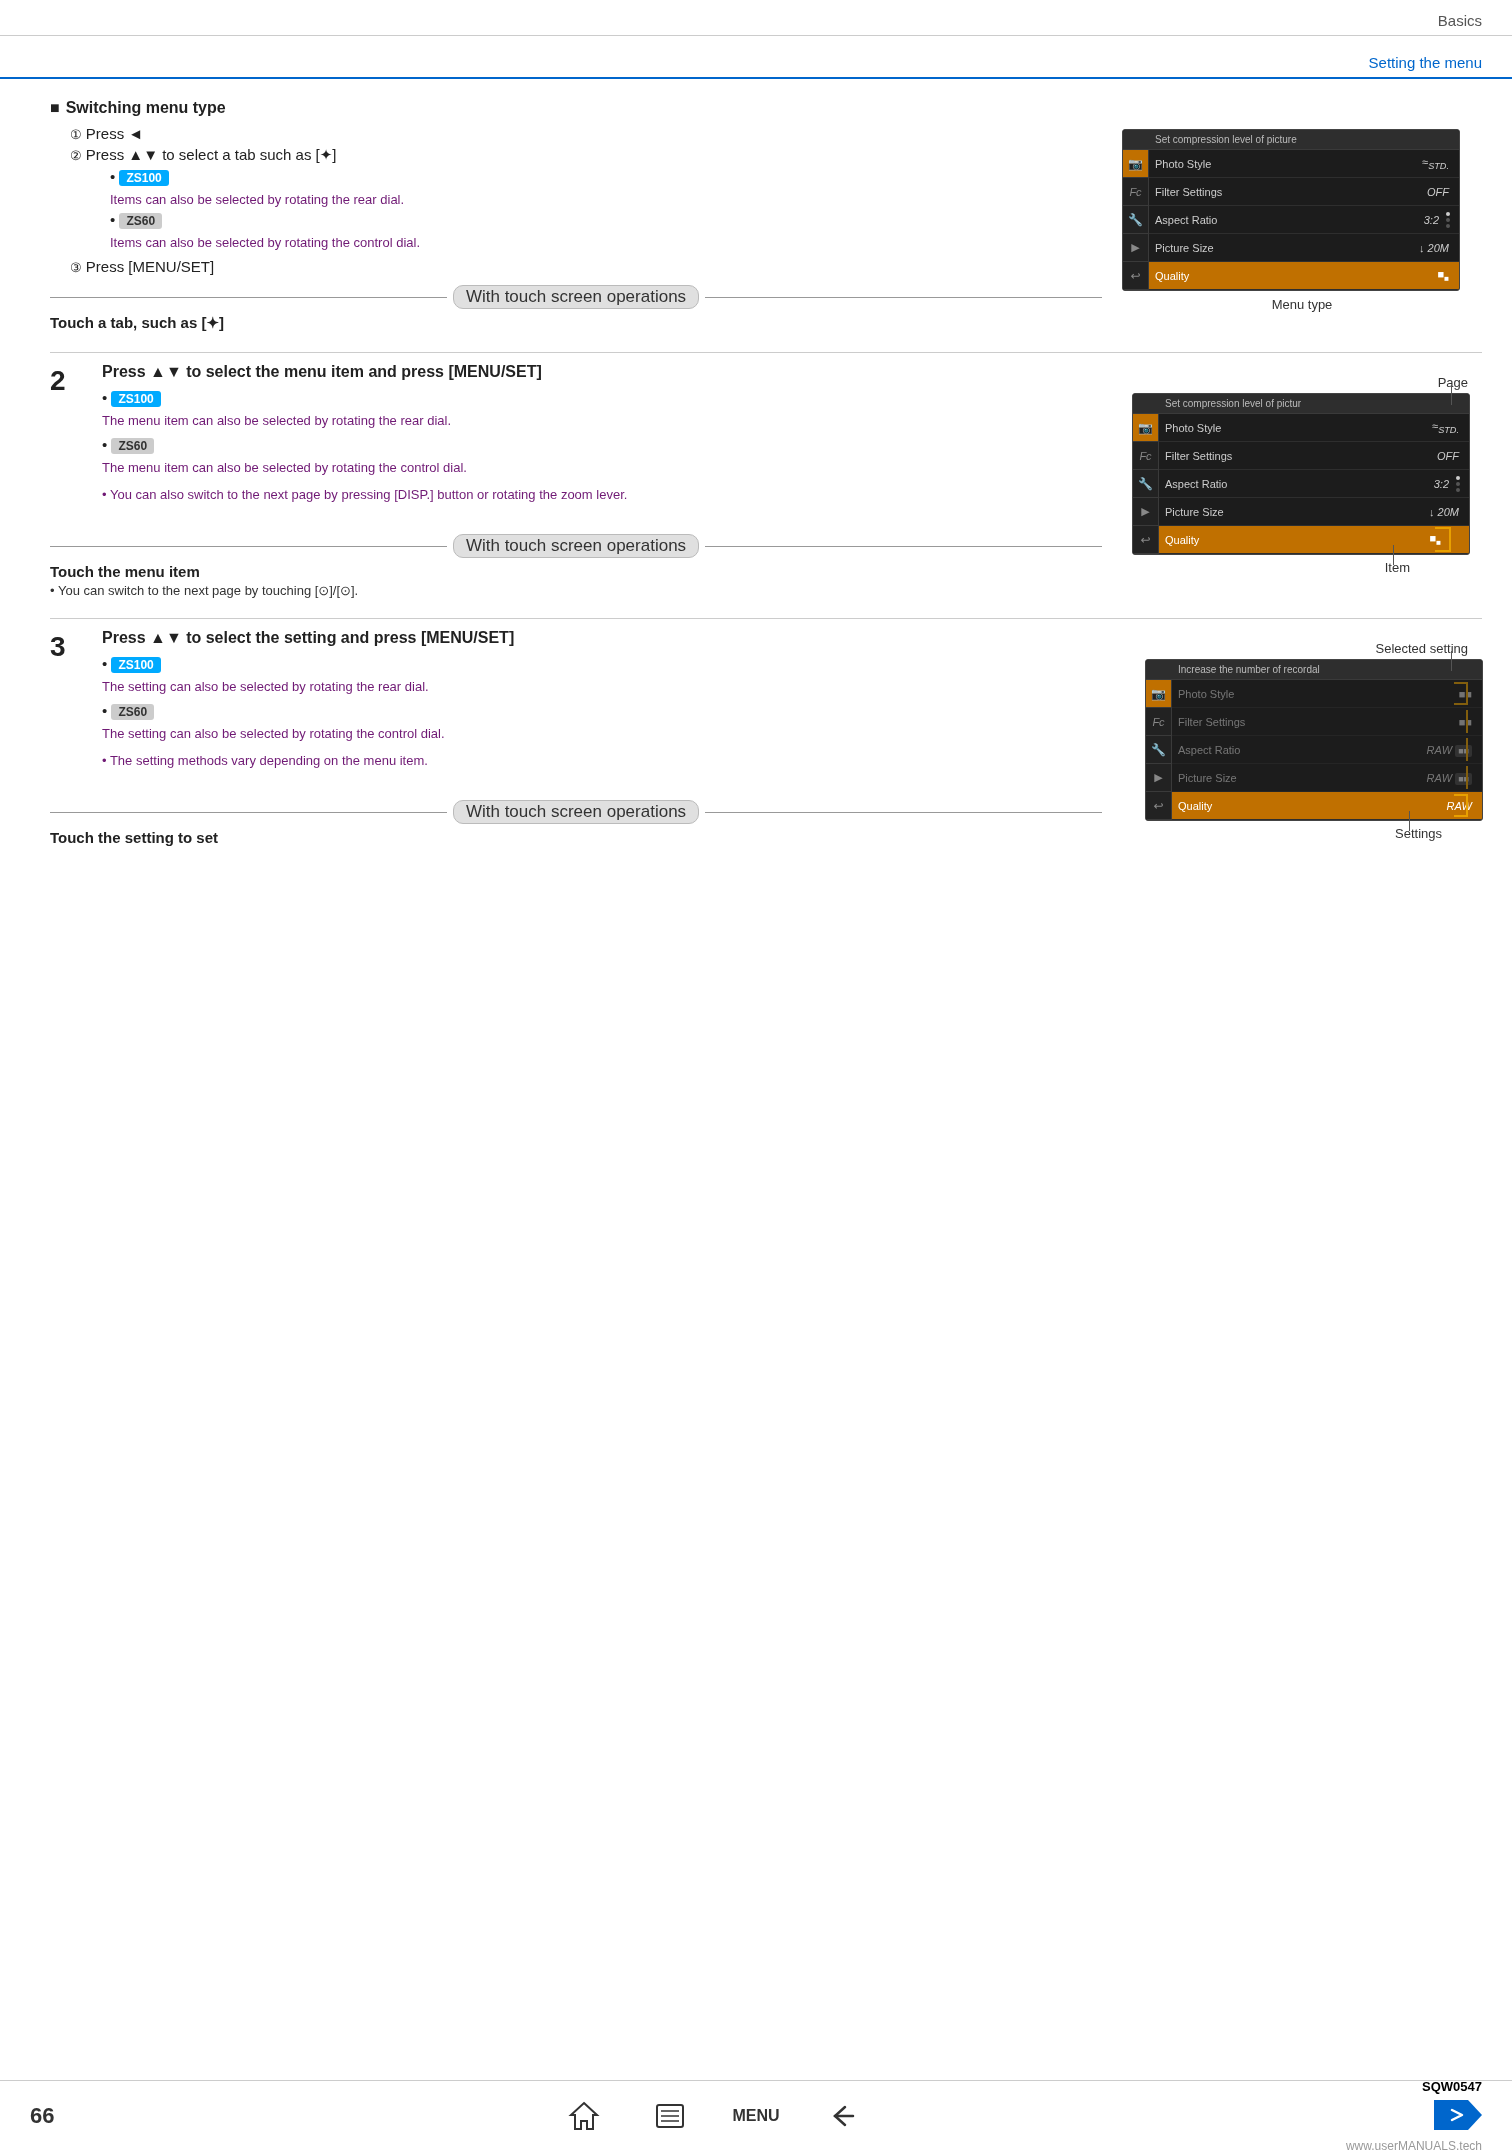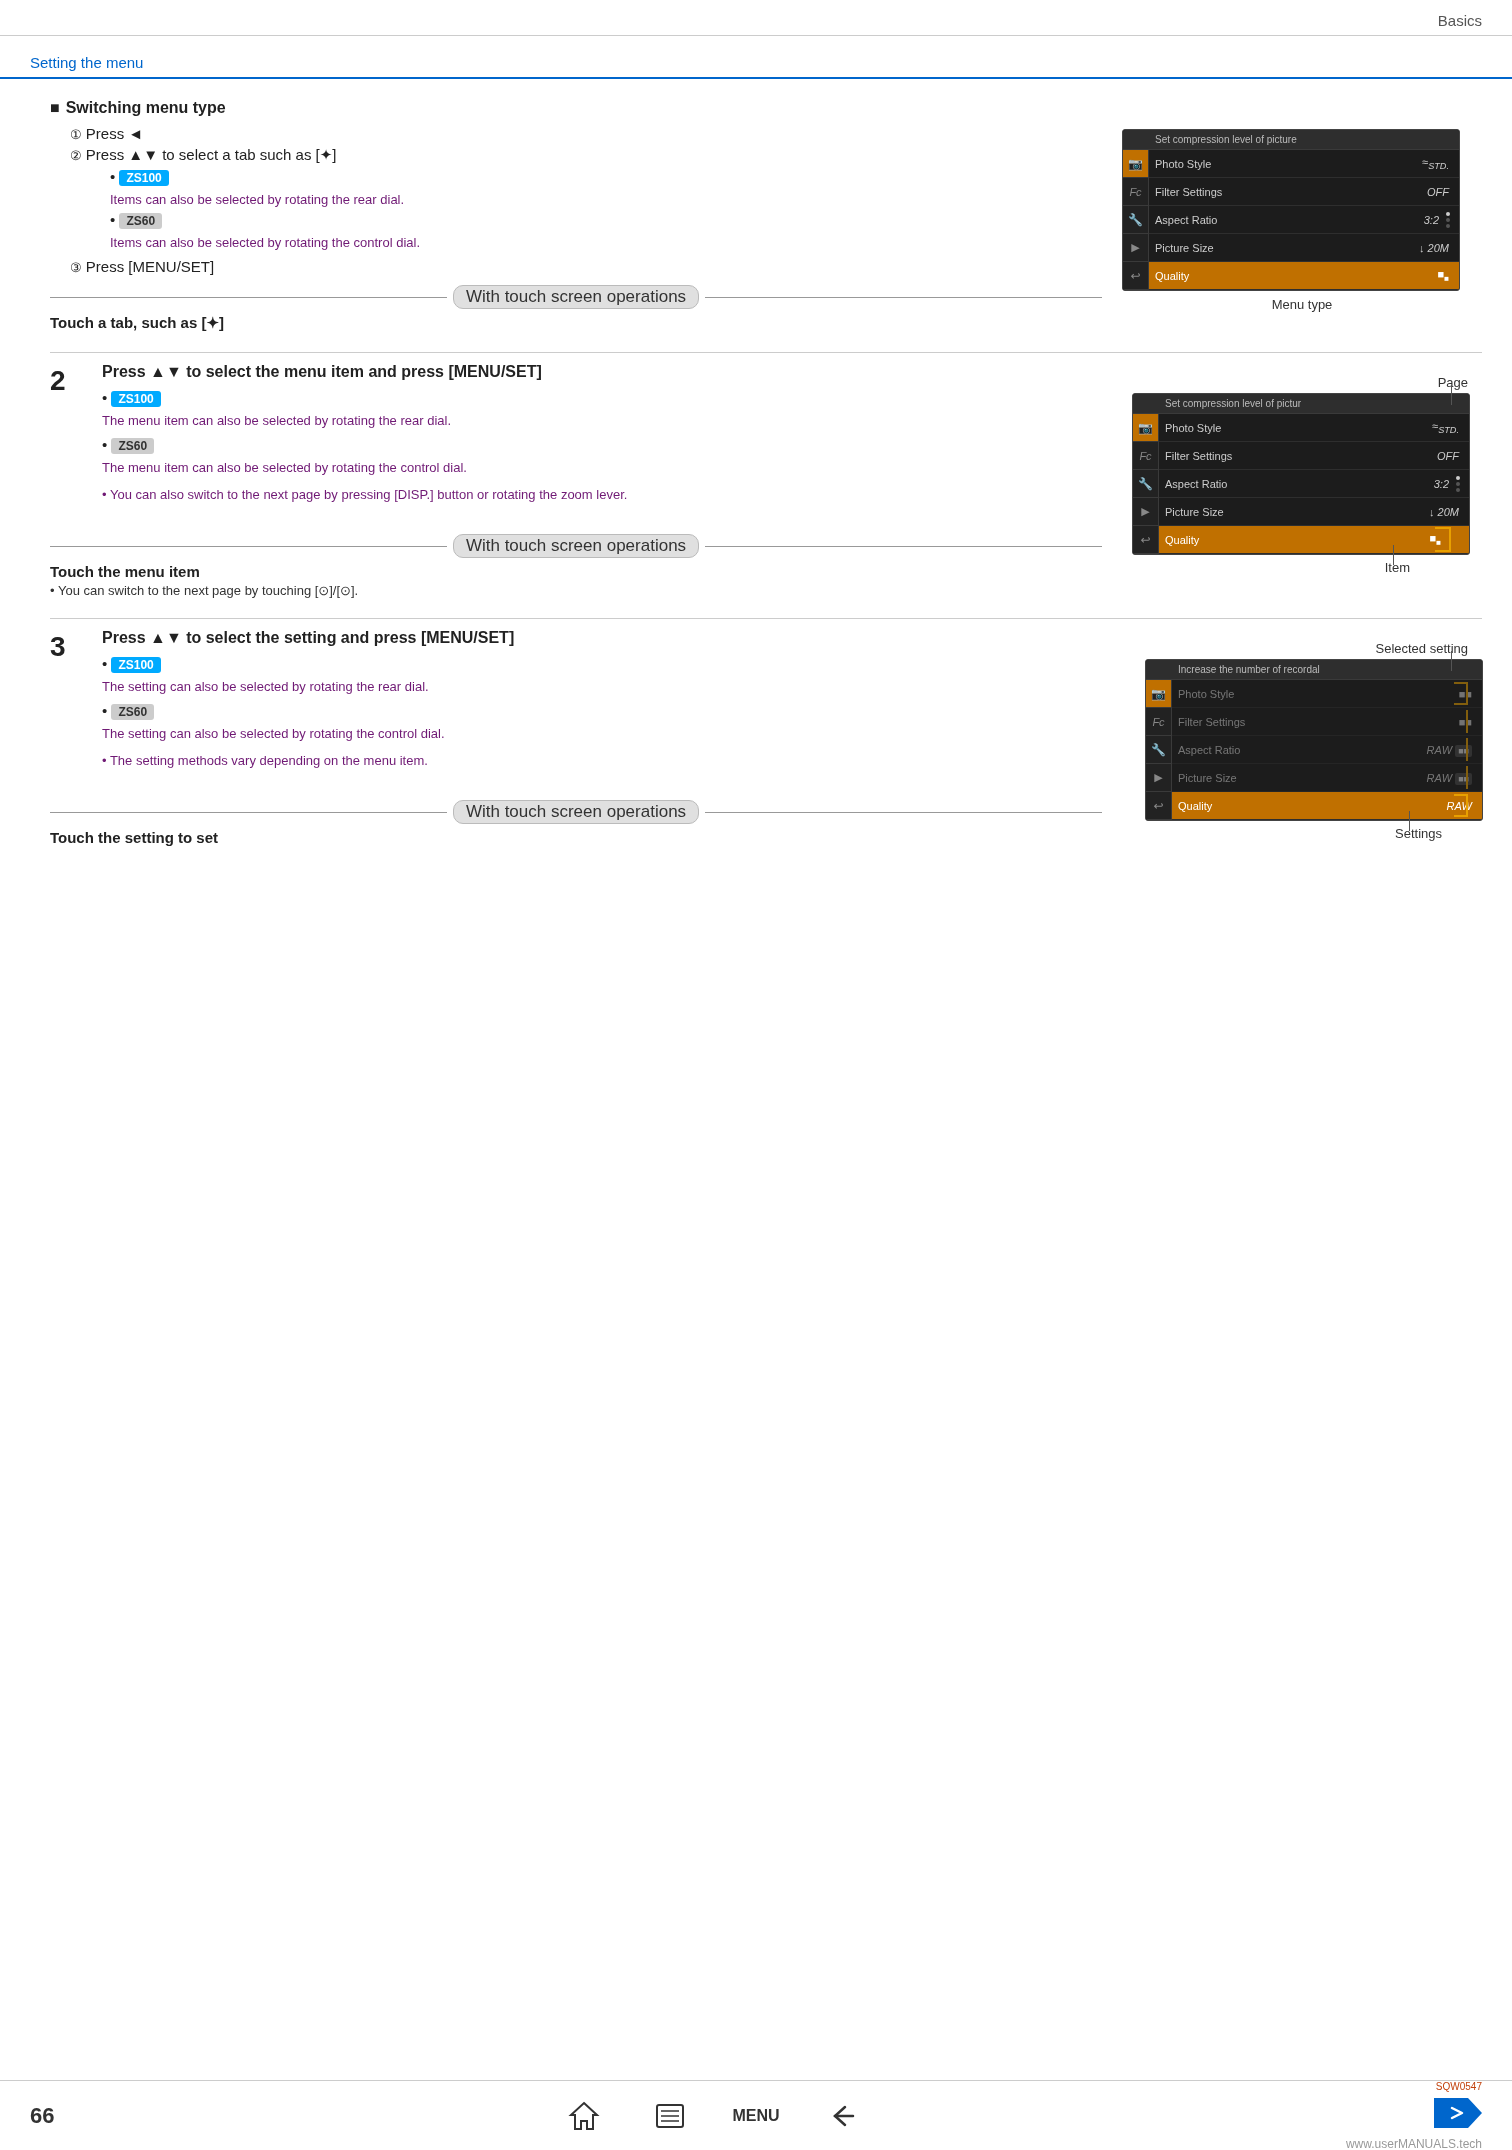--- a/index.html
+++ b/index.html
@@ -21,22 +21,22 @@
       border-bottom: 1px solid #ccc;
     }
     .header-title {
       font-size: 15px;
       color: #555;
     }
 
     
     .section-heading {
       display: flex;
-      justify-content: flex-start;
-      padding: 18px 16px 6px 30px;
+      justify-content: flex-end;
+      padding: 18px 30px 6px 30px;
       border-bottom: 2px solid #0066cc;
       margin-bottom: 0;
     }
     .section-heading-text {
       font-size: 15px;
       color: #0066cc;
     }
 
     
     .subsection-title {
@@ -666,21 +666,21 @@
     <div class="footer-icon" style="font-size:16px; font-weight:bold; color:#333;">MENU</div>
     <div class="footer-icon">
       <svg width="34" height="34" viewBox="0 0 34 34">
         <path d="M20 8 L10 17 L20 26" fill="none" stroke="#333" stroke-width="2.5" stroke-linecap="round"></path>
         <path d="M10 17 L28 17" fill="none" stroke="#333" stroke-width="2.5" stroke-linecap="round"></path>
       </svg>
     </div>
   </div>
 
   <div class="footer-right">
-    <div style="font-size:10px; color:#c2410c;">SQW0547</div>
+    <div style="font-size:13px; color:#000000;font-weight:bold;">SQW0547</div>
     <div style="display:inline-block;">
       <svg width="48" height="30" viewBox="0 0 48 30">
         <polygon points="0,0 34,0 48,15 34,30 0,30" fill="#0066cc"></polygon>
         <polyline points="18,10 28,15 18,20" fill="none" stroke="#fff" stroke-width="2.5" stroke-linecap="round" stroke-linejoin="round"></polyline>
       </svg>
     </div>
     <div style="font-size:12px; color:#999;">www.userMANUALS.tech</div>
   </div>
 </div>
 

